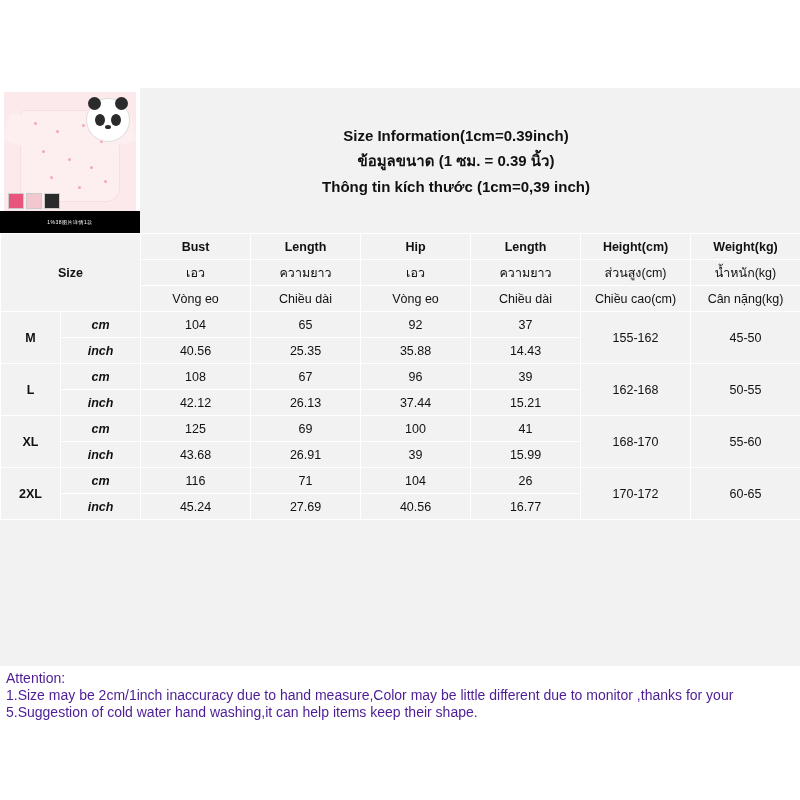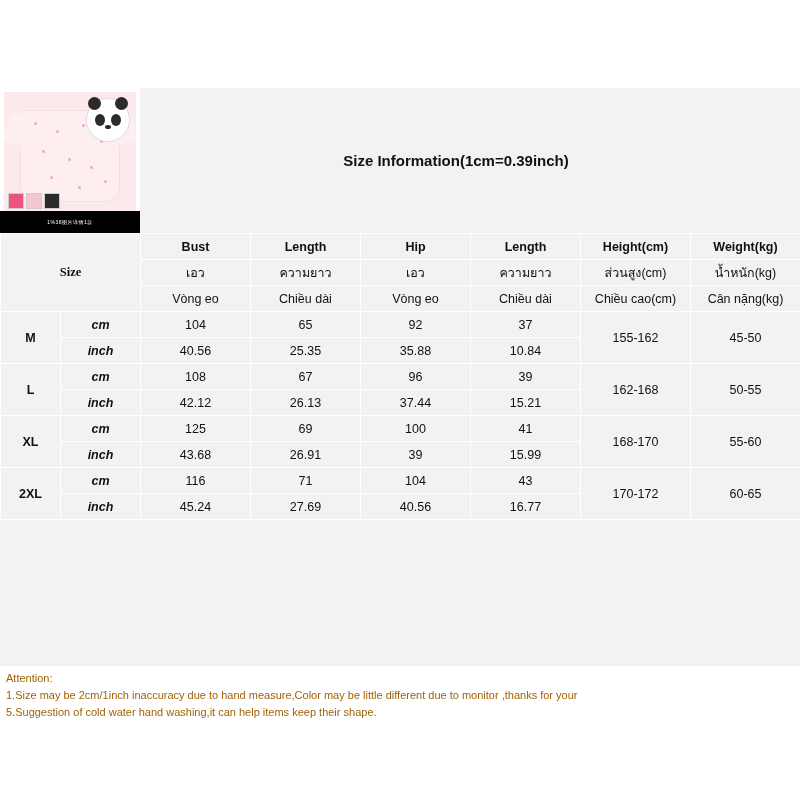--- a/index.html
+++ b/index.html
@@ -163,37 +163,36 @@
   }
   td.hdr { font-weight: bold; font-size: 13px; }
   td.sizelabel {
     font-weight: bold;
     font-size: 14px;
   }
   td.unit { font-weight: bold; font-size: 12px; font-style: italic; }
   td.sizecorner {
     font-weight: bold;
     font-size: 20px;
-    font-family: Liberation Serif, serif;
   }
   .col-size  { width: 60px; }
   .col-unit  { width: 80px; }
   .col-m     { width: 110px; }
   .col-hw    { width: 110px; }
   
   .attention {
     position: absolute;
     left: 0;
     top: 666px;
     width: 684px;
     padding: 4px 6px 0 6px;
     box-sizing: border-box;
-    font-size: 11px;
+    font-size: 14px;
     line-height: 17px;
-    color: #a16207;
+    color: #4c1d95;
     background: #ffffff;
   }
   .attention .line { white-space: nowrap; }
 </style>
 </head>
 <body>
 
 <div id="page">
   <div id="sheet">
 
@@ -223,20 +222,22 @@
             <span class="swatch" style="background:#e8547c"></span>
             <span class="swatch" style="background:#f2c7d0"></span>
             <span class="swatch" style="background:#2b2b2b"></span>
           </div>
         </div>
         <div class="photo-caption">1%38图片详情1款</div>
       </div>
 
       <div class="title-block">
         <div class="t">Size Information(1cm=0.39inch)</div>
+        <div class="t">ข้อมูลขนาด (1 ซม. = 0.39 นิ้ว)</div>
+        <div class="t">Thông tin kích thước (1cm=0,39 inch)</div>
       </div>
     </div>
 
     <table class="size-table">
       <colgroup>
         <col class="col-size">
           <col class="col-unit">
         <col class="col-m">
           <col class="col-m">
           <col class="col-m">
@@ -279,21 +280,21 @@
           <td>92</td>
           <td>37</td>
           <td rowspan="2">155-162</td>
           <td rowspan="2">45-50</td>
         </tr>
         <tr>
           <td class="unit">inch</td>
           <td>40.56</td>
           <td>25.35</td>
           <td>35.88</td>
-          <td>10.84</td>
+          <td>14.43</td>
         </tr>
 
         <tr>
           <td class="sizelabel" rowspan="2">L</td>
           <td class="unit">cm</td>
           <td>108</td>
           <td>67</td>
           <td>96</td>
           <td>39</td>
           <td rowspan="2">162-168</td>
@@ -324,21 +325,21 @@
           <td>39</td>
           <td>15.99</td>
         </tr>
 
         <tr>
           <td class="sizelabel" rowspan="2">2XL</td>
           <td class="unit">cm</td>
           <td>116</td>
           <td>71</td>
           <td>104</td>
-          <td>43</td>
+          <td>26</td>
           <td rowspan="2">170-172</td>
           <td rowspan="2">60-65</td>
         </tr>
         <tr>
           <td class="unit">inch</td>
           <td>45.24</td>
           <td>27.69</td>
           <td>40.56</td>
           <td>16.77</td>
         </tr>

